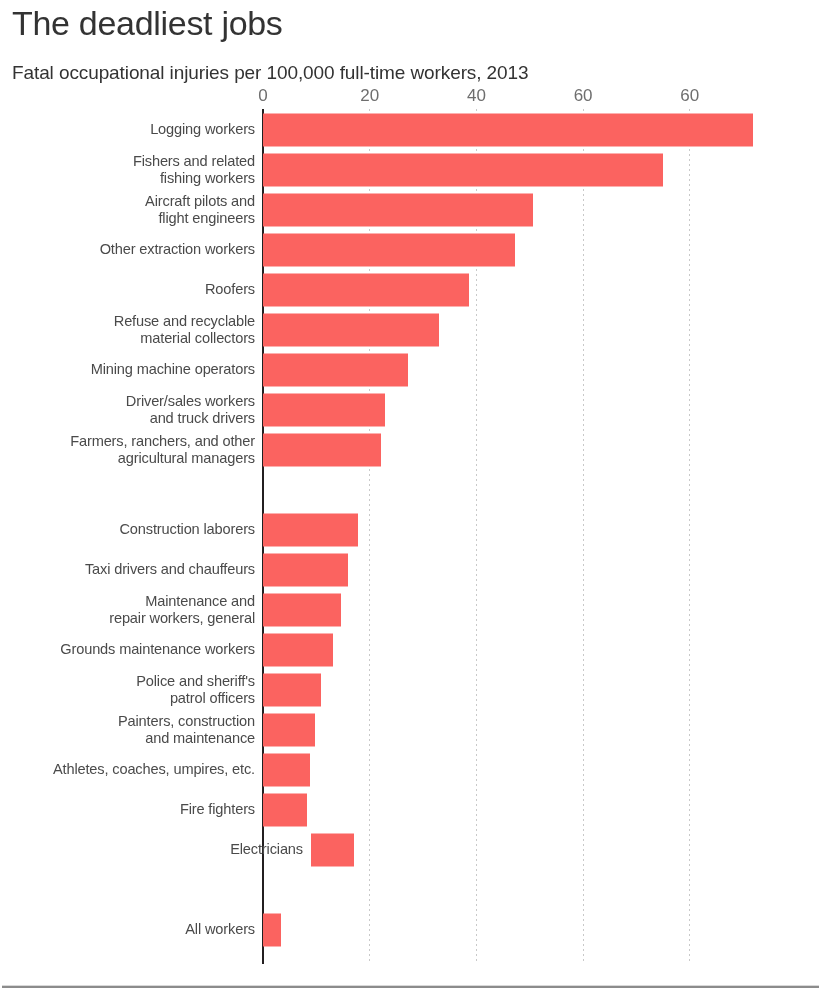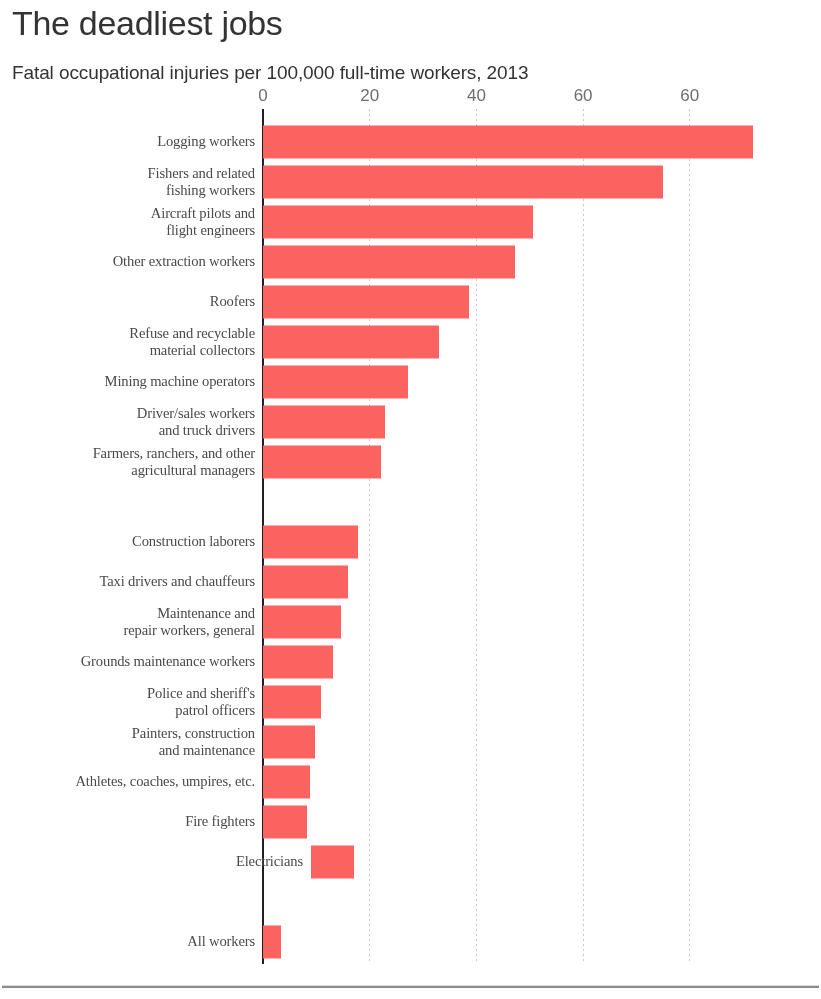--- a/index.html
+++ b/index.html
@@ -101,24 +101,23 @@
     top: 0;
     width: 1.6px;
     height: 100%;
     background: #231f20;
   }
 
   
   .rows {
     position: absolute;
     left: 0;
-    top: 37px;
+    top: 25px;
     width: 821px;
     height: 855px;
-    font-family: Liberation Serif, serif;
   }
   .row {
     position: absolute;
     left: 0;
     width: 821px;
     height: 38.7px;
     display: block;
   }
   .row-label {
     position: absolute;

